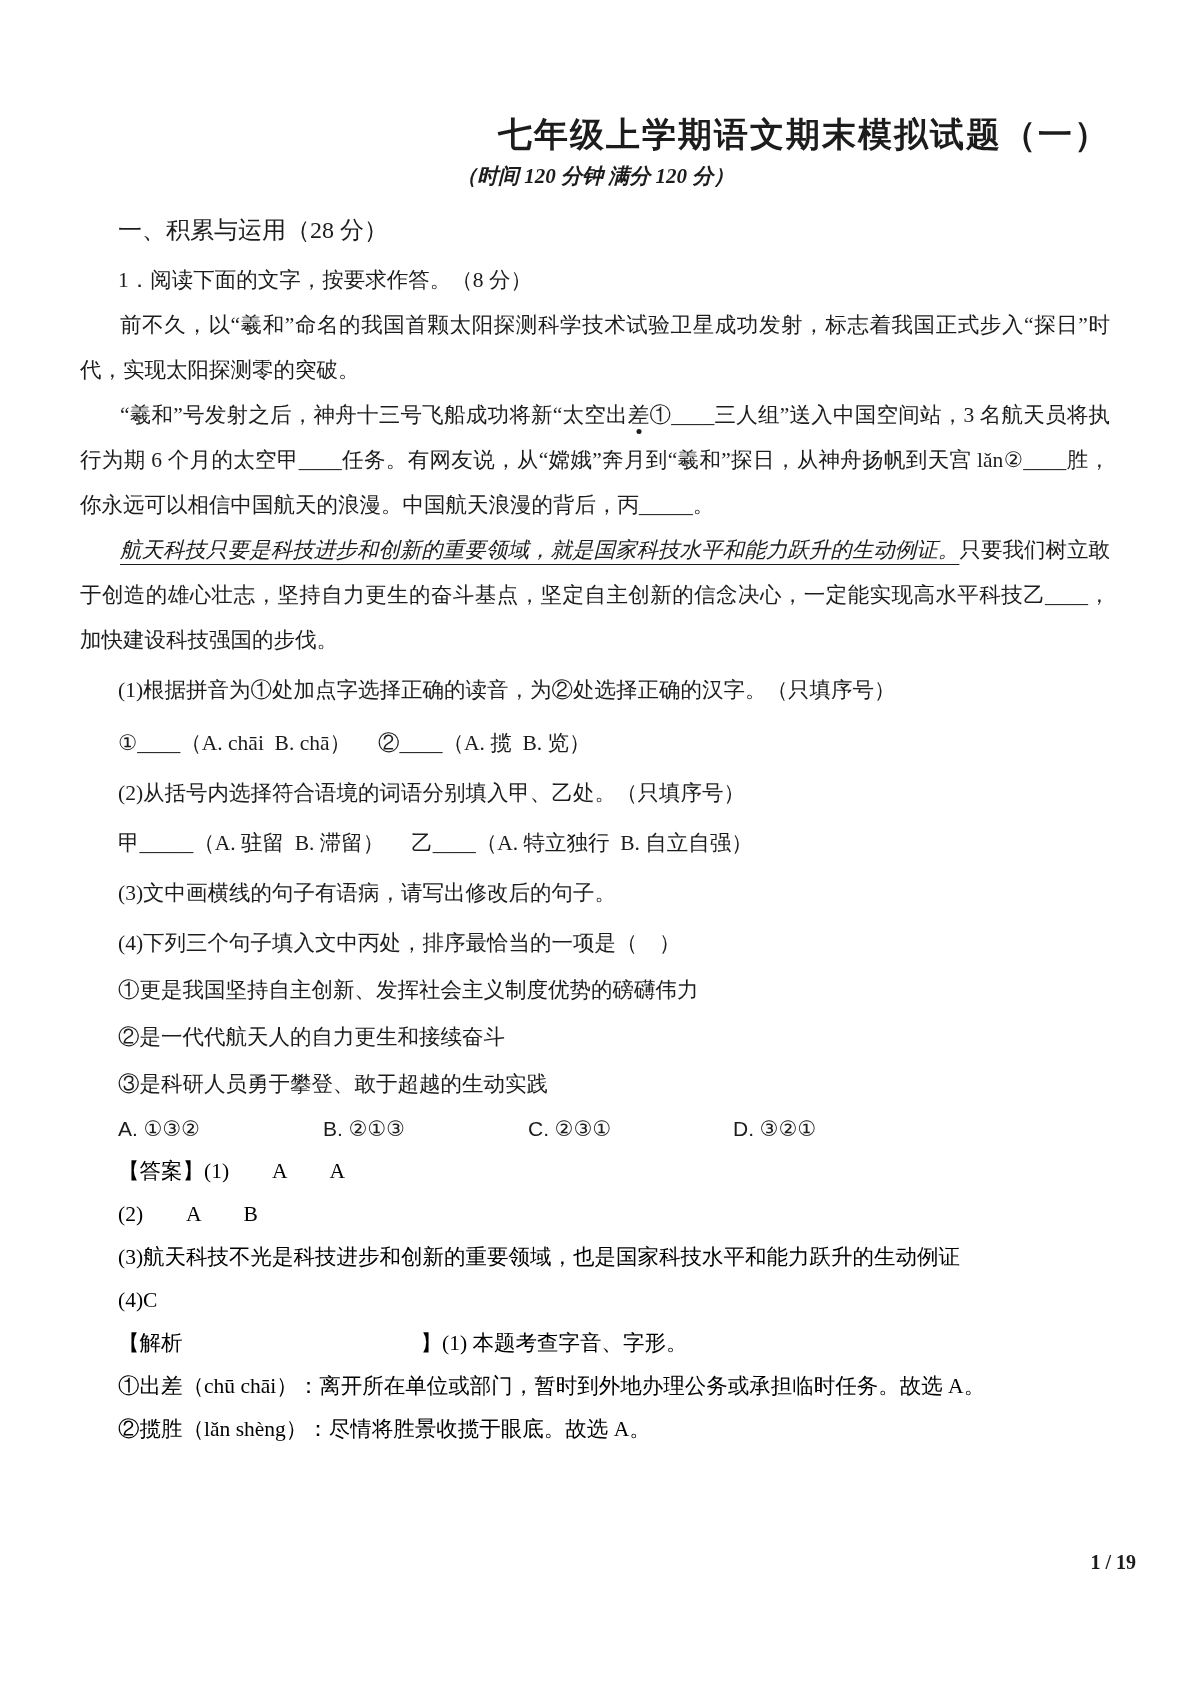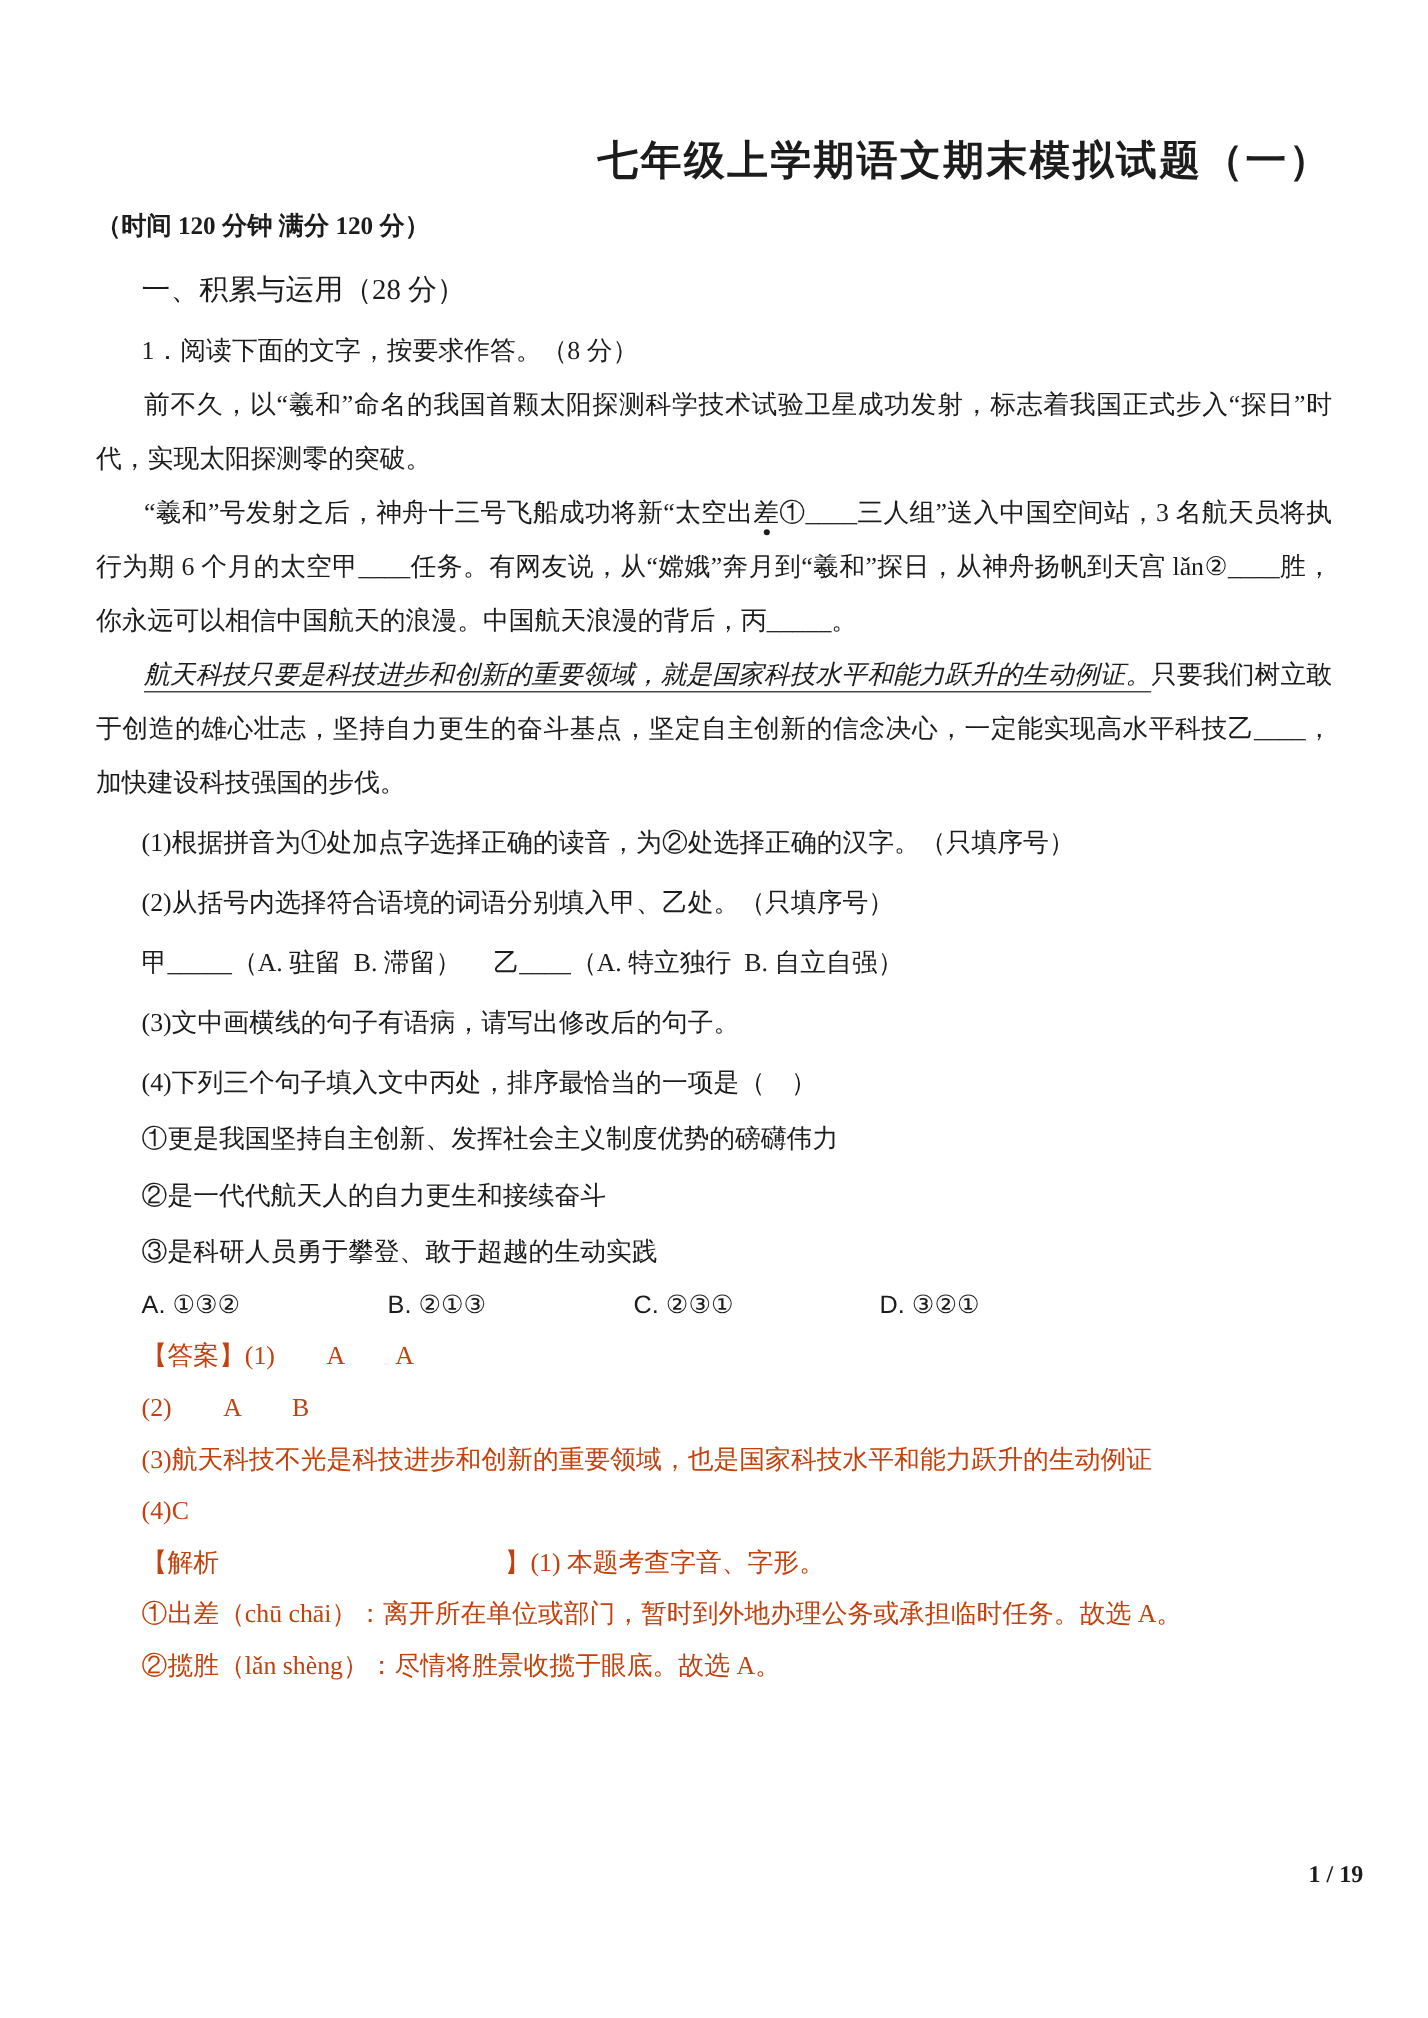--- a/index.html
+++ b/index.html
@@ -19,25 +19,26 @@
   }
   .title {
     text-align:right;
     font-size:34px;
     font-weight:bold;
     letter-spacing:2px;
     line-height:46px;
     margin:0;
   }
   .subtitle {
-    text-align:left;
+    text-align:center;
     font-size:21px;
     font-weight:bold;
     line-height:32px;
-    margin:14px 0 0 0;
+    margin:2px 0 0 0;
+    font-style:italic;
   }
   .heading {
     font-size:24px;
     font-weight:normal;
     line-height:45px;
     margin:16px 0 0 0;
     padding-left:38px;
   }
   .line {
     font-size:21.5px;
@@ -55,21 +56,21 @@
   }
   .opt-item { margin-top:2px; }
   .choices {
     line-height:43px;
     margin-top:0;
     font-family:"Liberation Sans","DejaVu Sans",sans-serif;
     font-size:21px;
   }
   .choice { display:inline-block; width:205px; }
   .choice:last-child { width:auto; }
-  .red { color:#c2410c; }
+  .red { color:#000000; }
   .red-line { line-height:43px; margin-top:0; }
   .underlined {
     text-decoration:underline;
     text-underline-offset:7px;
     text-decoration-thickness:1px;
     font-style:italic;
   }
   .dot-under { position:relative; }
   .dot-under::after {
     content:"";
@@ -101,20 +102,21 @@
 
   <p class="line">1．阅读下面的文字，按要求作答。（8 分）</p>
 
   <p class="para">前不久，以“羲和”命名的我国首颗太阳探测科学技术试验卫星成功发射，标志着我国正式步入“探日”时代，实现太阳探测零的突破。</p>
 
   <p class="para"><span>“羲和”号发射之后，神舟十三号飞船成功将新“太空出</span><span class="dot-under">差</span><span>①____三人组”送入中国空间站，3 名航天员将执行为期 6 个月的太空甲____任务。有网友说，从“嫦娥”奔月到“羲和”探日，从神舟扬帆到天宫 lǎn②____胜，你永远可以相信中国航天的浪漫。中国航天浪漫的背后，丙_____。</span></p>
 
   <p class="para"><span class="underlined">航天科技只要是科技进步和创新的重要领域，就是国家科技水平和能力跃升的生动例证。</span><span>只要我们树立敢于创造的雄心壮志，坚持自力更生的奋斗基点，坚定自主创新的信念决心，一定能实现高水平科技乙____，加快建设科技强国的步伐。</span></p>
 
   <p class="line">(1)根据拼音为①处加点字选择正确的读音，为②处选择正确的汉字。（只填序号）</p>
+  <p class="line" style="margin-top:8px">①____（A. chāi  B. chā）　 ②____（A. 揽  B. 览）</p>
 
   <p class="line">(2)从括号内选择符合语境的词语分别填入甲、乙处。（只填序号）</p>
   <p class="line">甲_____（A. 驻留  B. 滞留）　 乙____（A. 特立独行  B. 自立自强）</p>
 
   <p class="line">(3)文中画横线的句子有语病，请写出修改后的句子。</p>
 
   <p class="line">(4)下列三个句子填入文中丙处，排序最恰当的一项是（　）</p>
   <p class="line opt-item">①更是我国坚持自主创新、发挥社会主义制度优势的磅礴伟力</p>
   <p class="line opt-item">②是一代代航天人的自力更生和接续奋斗</p>
   <p class="line opt-item">③是科研人员勇于攀登、敢于超越的生动实践</p>

